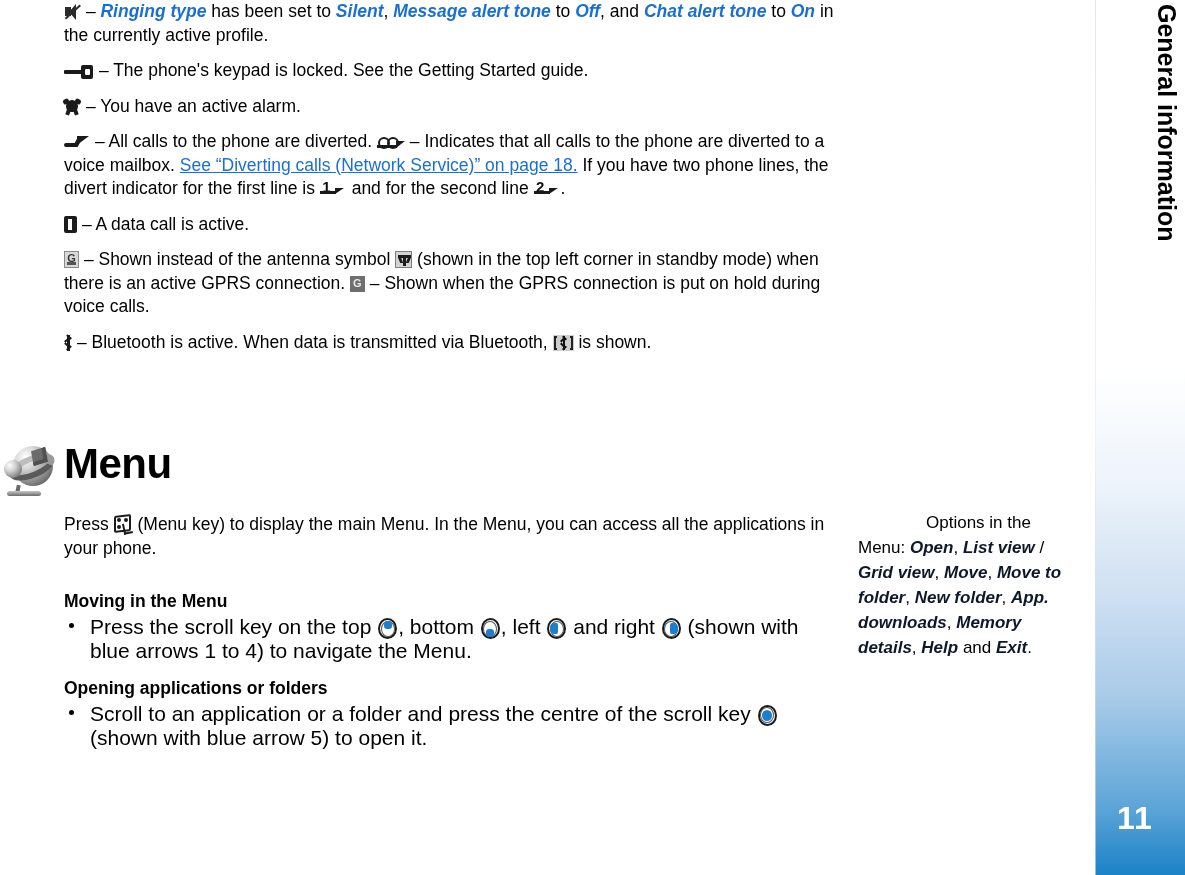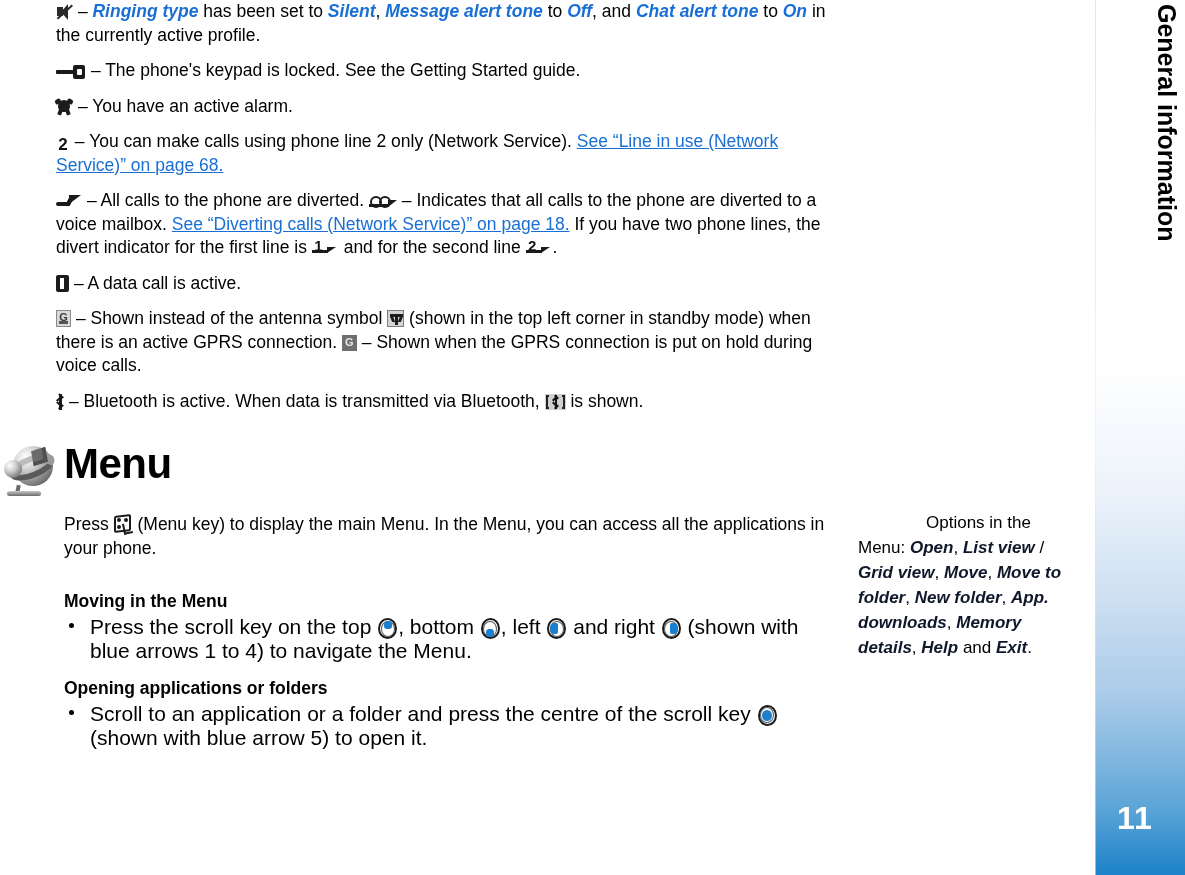--- a/index.html
+++ b/index.html
@@ -32,21 +32,21 @@
     white-space:nowrap;
   }
   .page-number{
     position:absolute;left:1117px;top:800px;
     font-size:32px;font-weight:bold;color:#ffffff;
     letter-spacing:1px;
   }
 
   
   .content{
-    position:absolute;left:56px;top:0;width:772px;
+    position:absolute;left:64px;top:0;width:772px;
   }
   p.body{
     margin:0 0 12px 0;
     font-size:17.5px;
     line-height:23.5px;
     color:#000;
     text-align:left;
   }
   .blue-i{color:#1a6fd4;font-style:italic;font-weight:bold;}
   a.doclink{color:#1a6fd4;text-decoration:underline;}
@@ -281,23 +281,20 @@
     </p>
 
     <p class="body">
       <span class="ico ico-alarm">
         <span class="e1"></span><span class="e2"></span><span class="bell"></span>
         <span class="f1"></span><span class="f2"></span>
       </span>
       <span> – You have an active alarm.</span>
     </p>
 
-    <p class="body">
-      <span class="ico ico-digit">2</span><span> – You can make calls using phone line 2 only (Network Service). </span><a class="doclink" href="#">See “Line in use (Network Service)” on page 68.</a>
-    </p>
 
     <p class="body">
       <span class="ico ico-divert">
         <span class="tail"></span><span class="bend"></span><span class="head"></span>
       </span>
       <span> – All calls to the phone are diverted. </span><span class="ico ico-mbx"><span class="reel1"></span><span class="reel2"></span><span class="base"></span><span class="arw"></span></span><span> – Indicates that all calls to the phone are diverted to a voice mailbox. </span><a class="doclink" href="#">See “Diverting calls (Network Service)” on page 18.</a><span> If you have two phone lines, the divert indicator for the first line is </span><span class="ico ico-dvl"><span class="d">1</span><span class="ul"></span><span class="arw"></span></span><span> and for the second line </span><span class="ico ico-dvl"><span class="d">2</span><span class="ul"></span><span class="arw"></span></span><span>.</span>
     </p>
 
     <p class="body">
       <span class="ico ico-data"><span class="in"></span></span>

